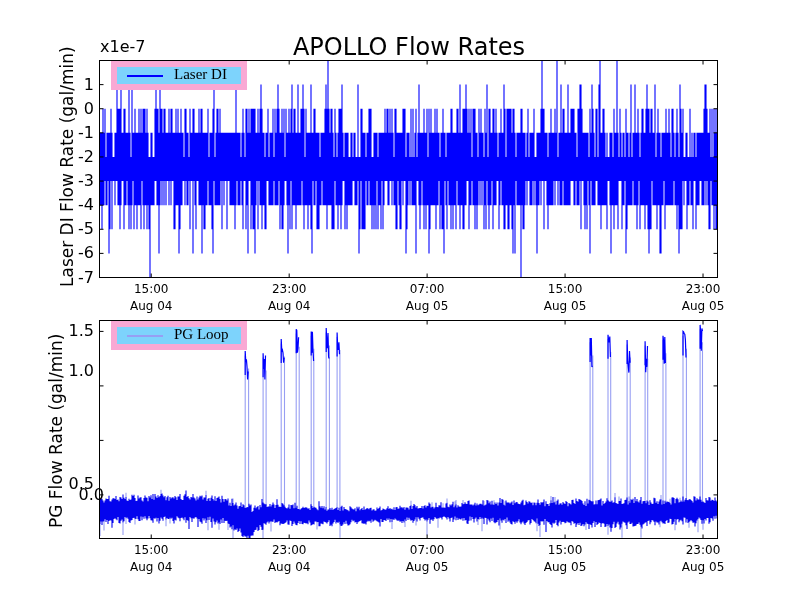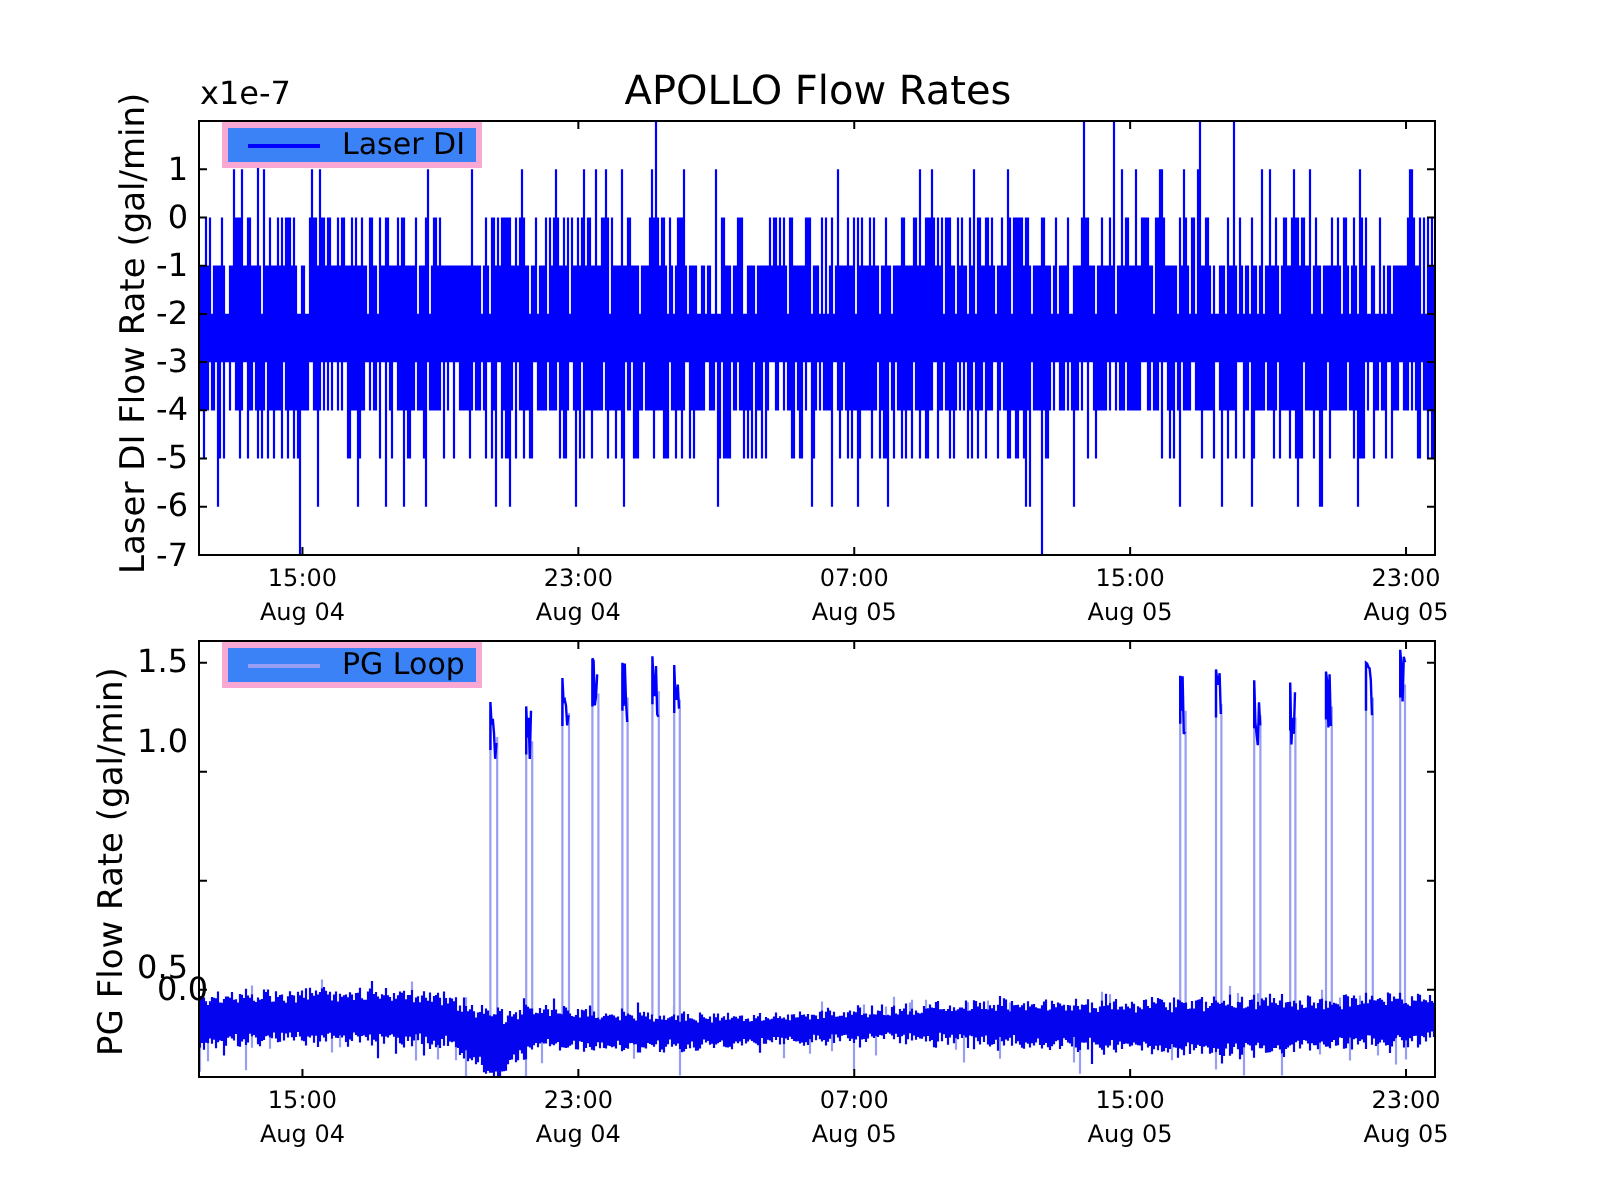--- a/index.html
+++ b/index.html
@@ -3,31 +3,31 @@
 <meta charset="utf-8">
 <style>
   html,body{margin:0;padding:0;background:#ffffff;}
   .figure{
     position:relative;width:800px;height:600px;background:#ffffff;
     font-family:"DejaVu Sans","Liberation Sans",sans-serif;color:#000;
     overflow:hidden;
   }
   #plot-svg{position:absolute;left:0;top:0;}
   .chart-title{position:absolute;left:258px;top:33px;width:302px;text-align:center;
-    font-size:20px;white-space:nowrap;}
+    font-size:24px;white-space:nowrap;}
   .offset-text{position:absolute;left:100px;top:37px;font-size:16px;}
   .x-label{position:absolute;left:338px;top:571px;width:142px;text-align:center;font-size:17px;}
   .y-label{position:absolute;font-size:17px;white-space:nowrap;
     transform:rotate(-90deg);transform-origin:0 0;}
   #ylabel-top{left:57px;top:287px;}
   #ylabel-bottom{left:46px;top:528px;}
   .xtick{position:absolute;width:90px;text-align:center;font-size:12px;line-height:17px;white-space:nowrap;}
   .ytick{position:absolute;width:40px;text-align:right;font-size:16px;line-height:16px;white-space:nowrap;}
-  .legend{position:absolute;left:111px;width:124px;height:17px;border:3px solid #f9a8d4;
-    background:#3b82f6;display:flex;align-items:center;}
+  .legend{position:absolute;left:111px;width:124px;height:17px;border:6px solid #f9a8d4;
+    background:#7dd3fc;display:flex;align-items:center;font-family:Liberation Serif, serif;}
   #legend-top{top:61px;}
   #legend-bottom{top:321px;}
   .legend-line{display:inline-block;width:36px;height:0;border-top:2px solid #0000ff;margin-left:10px;}
   .legend-text{font-size:15px;margin-left:11px;position:relative;top:-1px;white-space:nowrap;}
 </style>
 </head>
 <body>
 
 <div class="figure">
 

